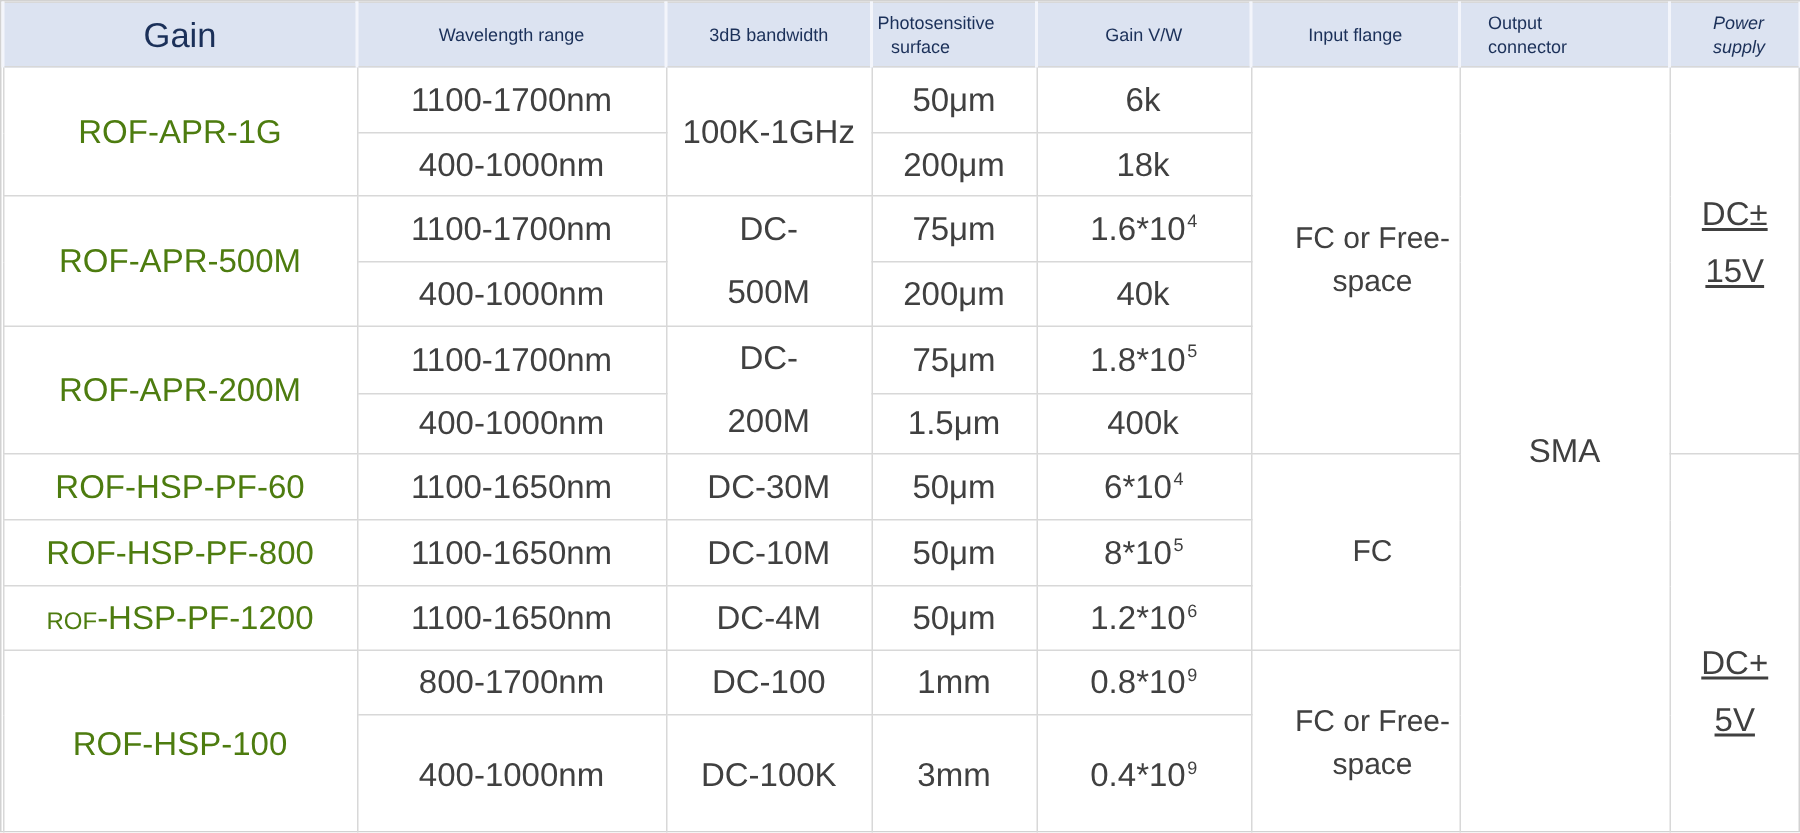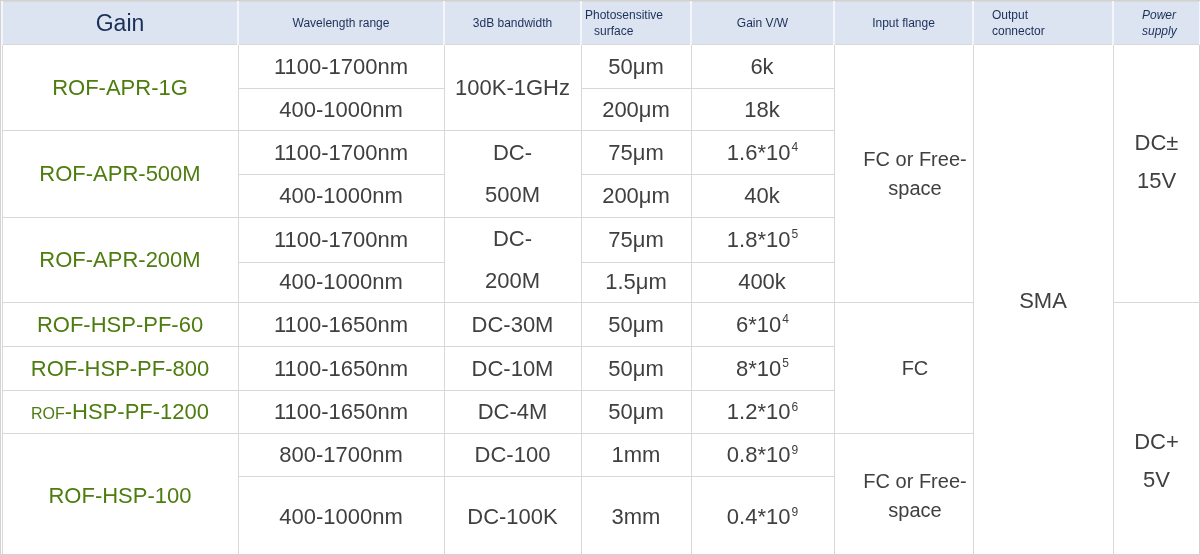--- a/index.html
+++ b/index.html
@@ -16,21 +16,21 @@
   .h2{display:block;line-height:16px;}
   th.h-left{text-align:left;}
   th.h-output{padding-left:18px;}
   th.h-power{padding-left:28px;font-style:italic;}
   th.h-surface{text-align:left;padding-left:3px;}
   th.h-surface .l2{padding-left:9px;}
   td.model{color:#4d7c0f;}
   .model-sm{font-size:16px;}
   .bw-line{display:block;line-height:42px;text-align:center;}
   td.flange{text-align:center;padding-left:23px;font-size:20px;line-height:29px;}
-  .pw-line{display:block;line-height:38px;}
+  .pw-line{display:block;line-height:38px;text-decoration:underline;}
   td.power-top{padding-bottom:24px;}
   td.power-bottom{padding-top:62px;}
   .exp{font-size:12px;vertical-align:super;line-height:0;margin-left:1px;}
 </style>
 </head>
 <body>
 
 <div class="wrap">
 <table>
   <colgroup>

